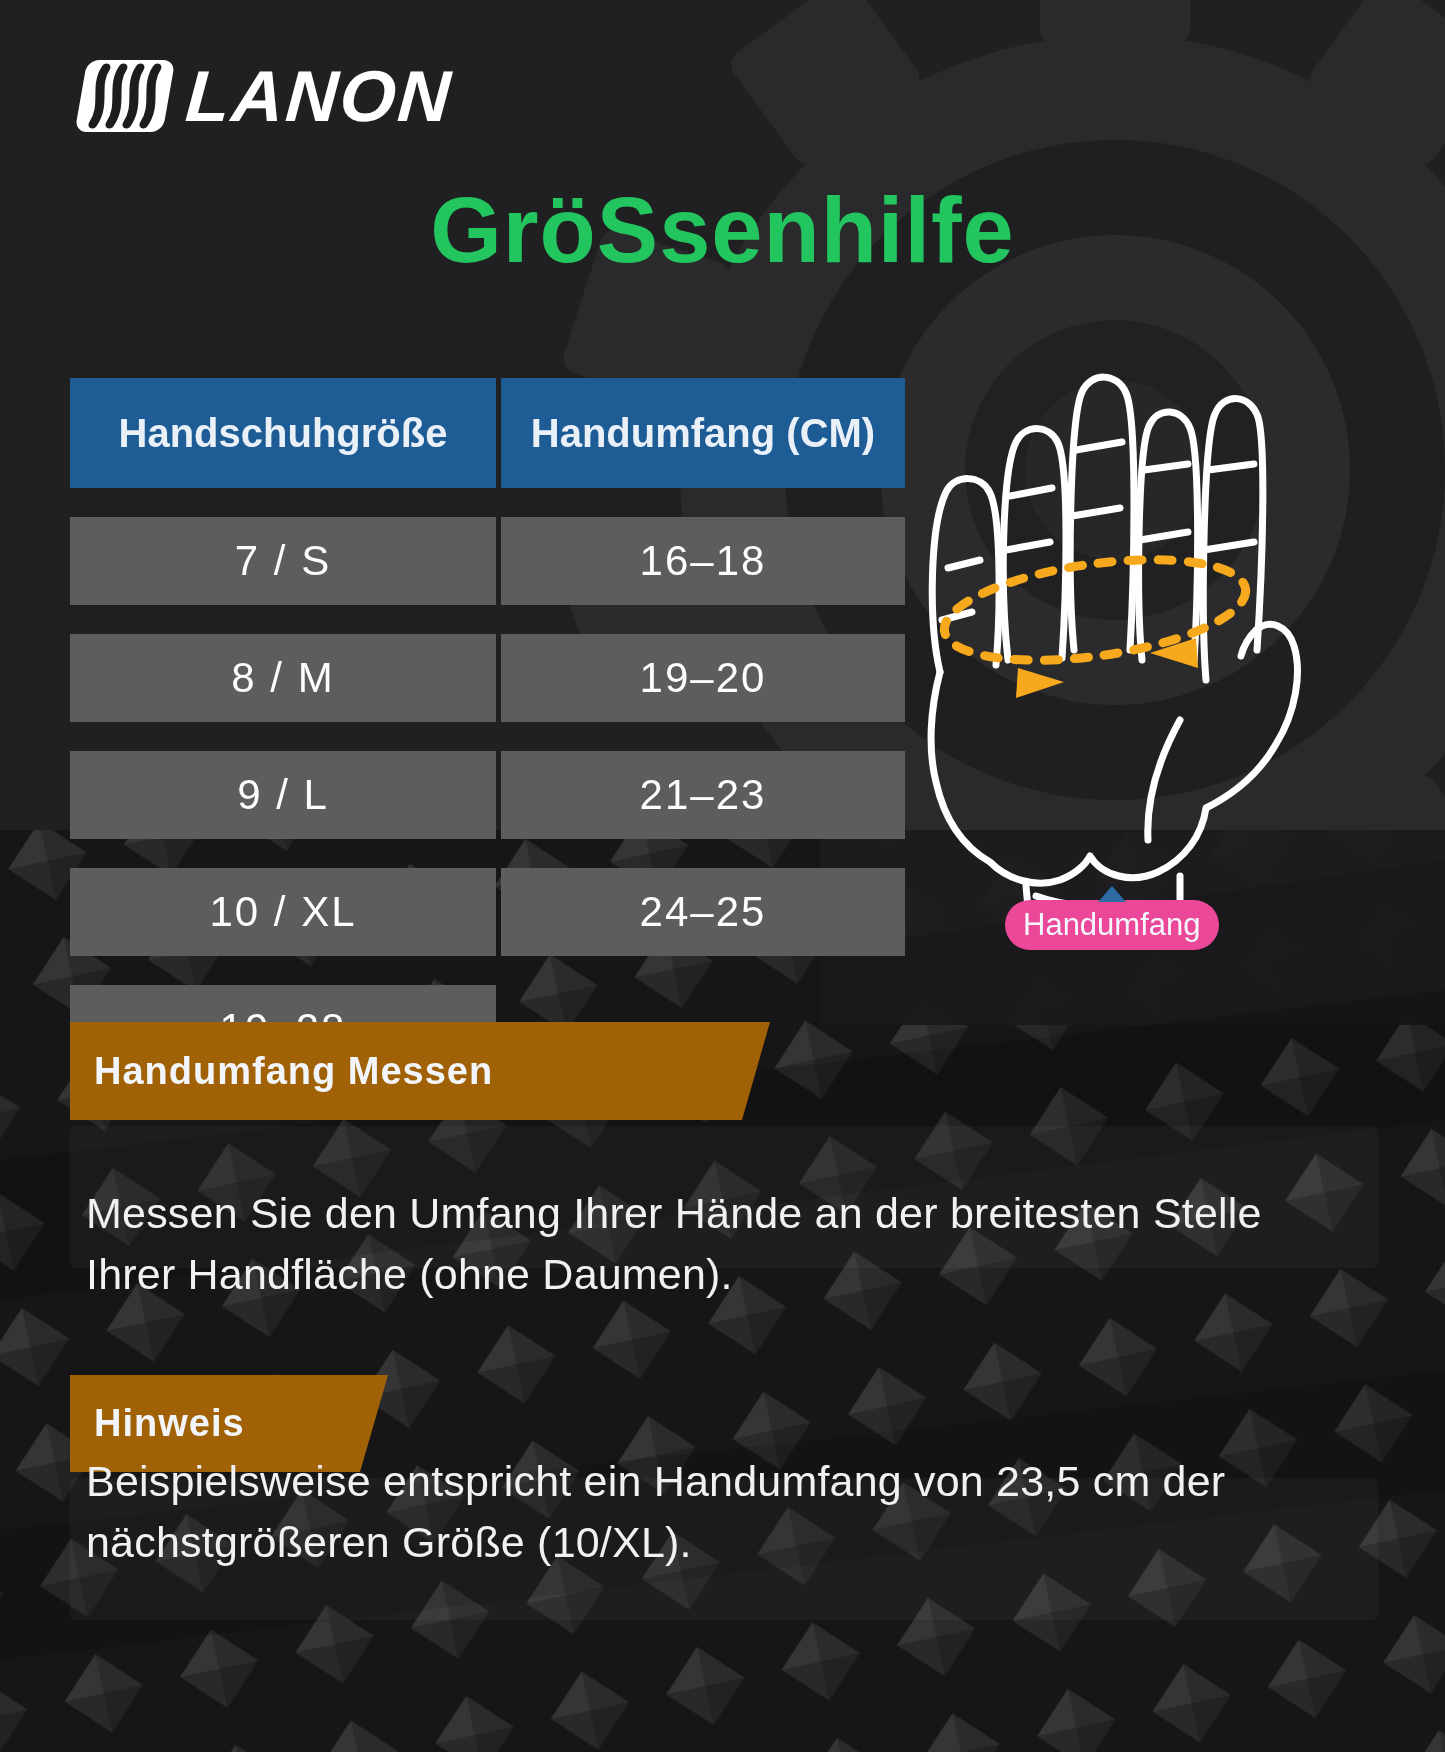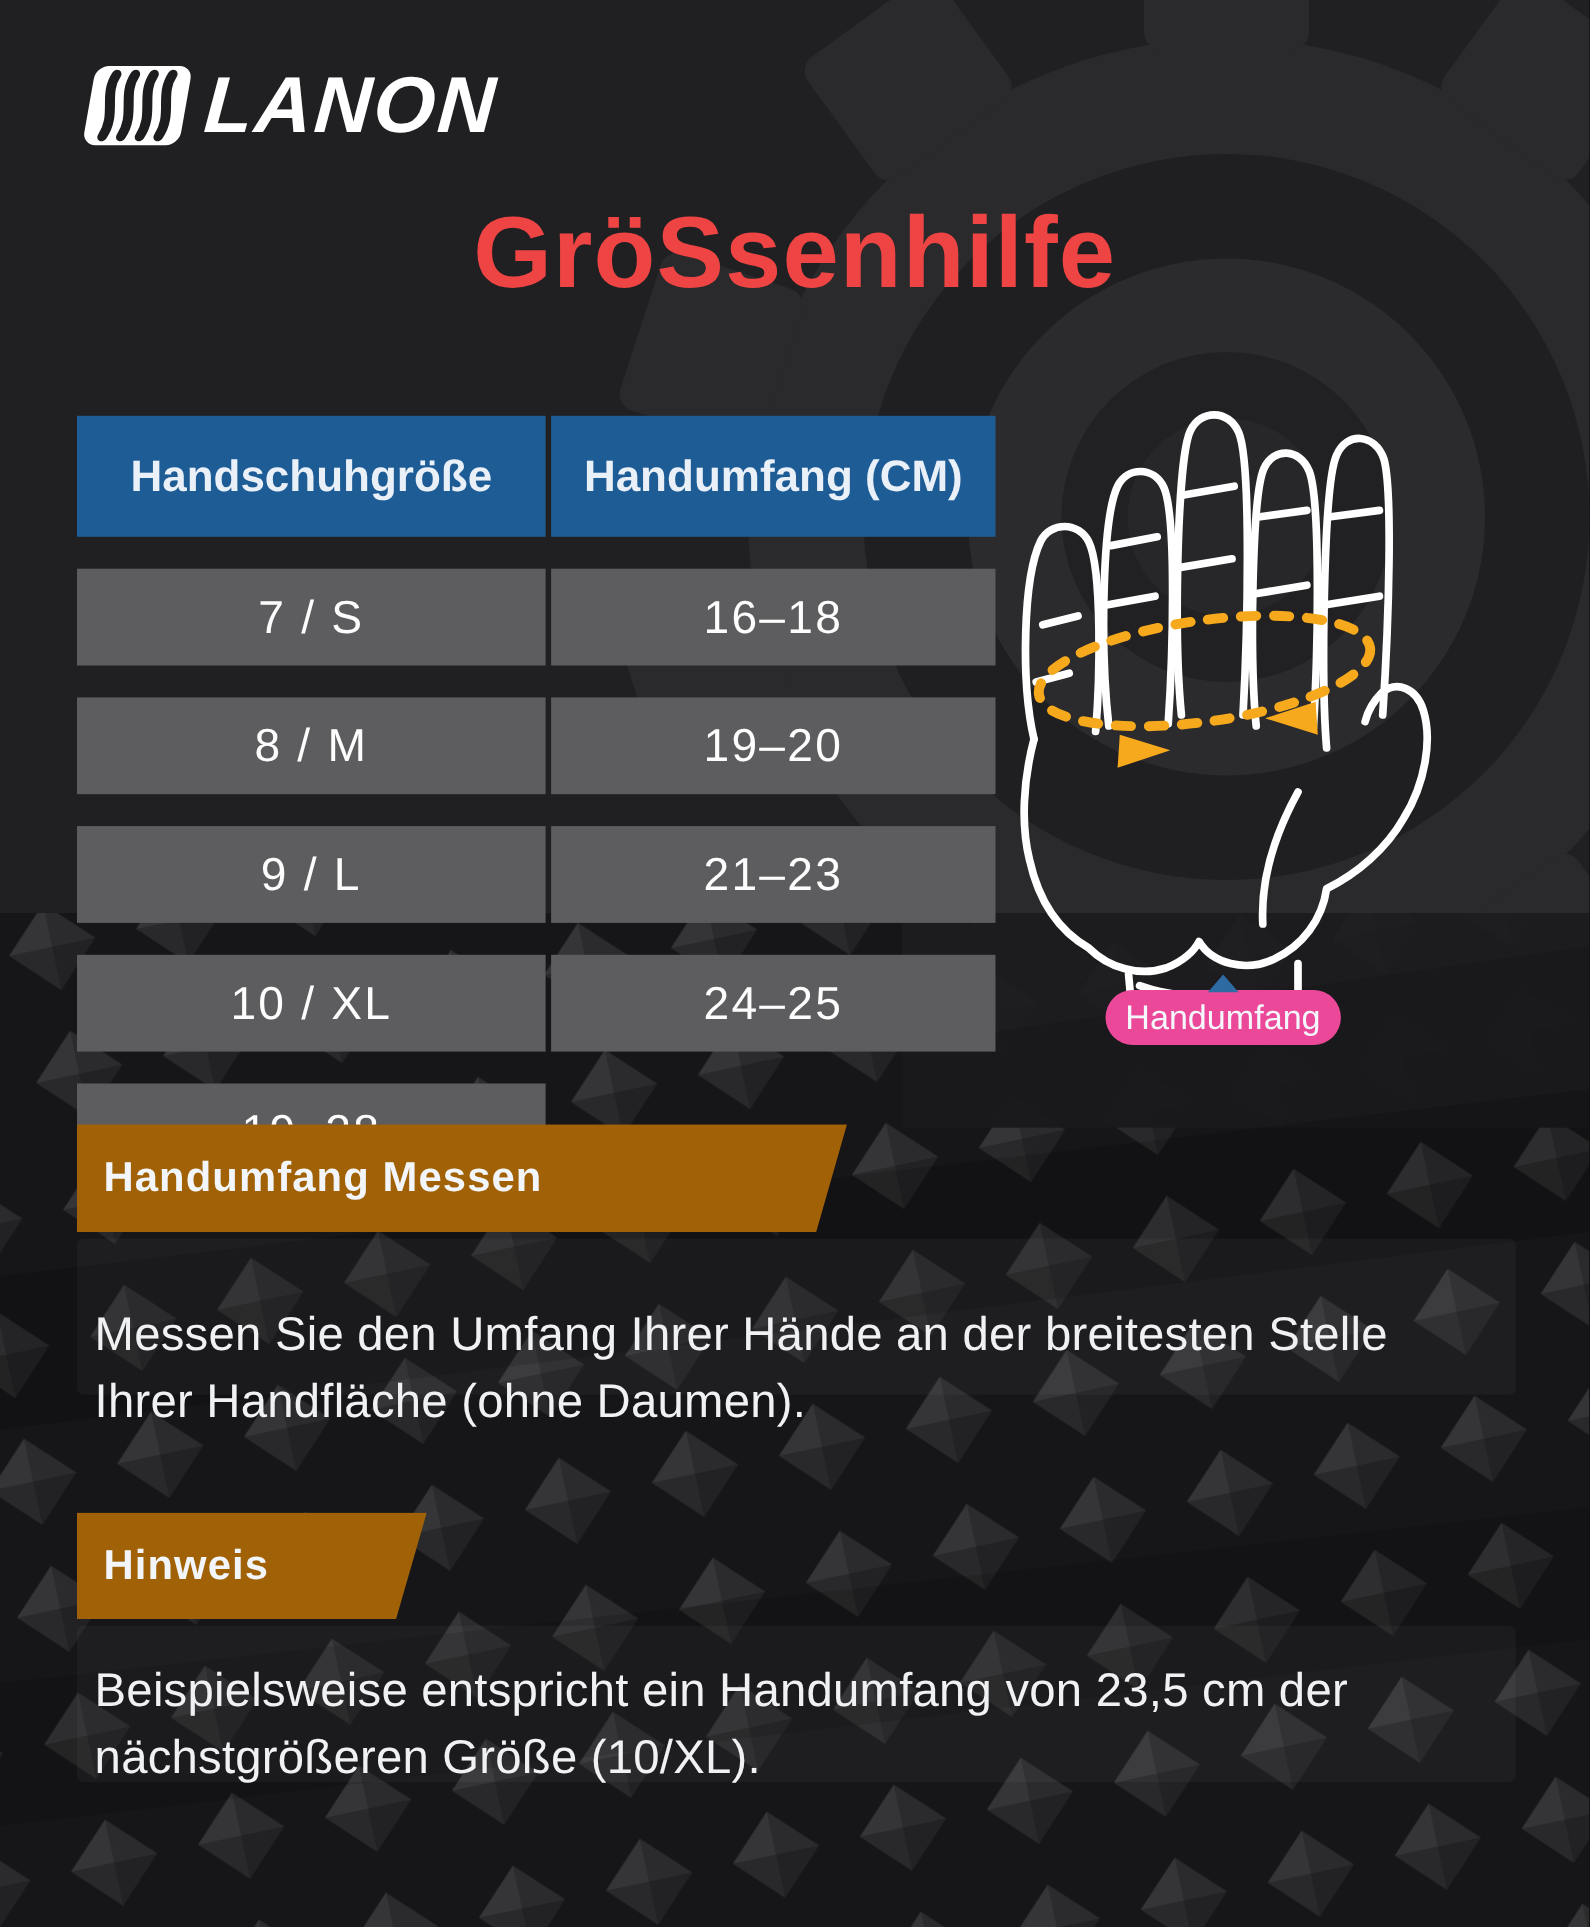--- a/index.html
+++ b/index.html
@@ -11,21 +11,21 @@
   .bg-pattern{position:absolute;left:0;top:830px;z-index:1;}
 
   
   .brand{position:absolute;left:74px;top:56px;display:flex;align-items:center;gap:10px;z-index:5;}
   .brand-icon{width:102px;height:80px;}
   .brand-name{font-size:72px;font-weight:900;font-style:italic;letter-spacing:2px;
               color:#fff;transform:skewX(-4deg);line-height:80px;}
 
   
   .page-title{position:absolute;left:0;top:178px;width:100%;text-align:center;z-index:5;
-              font-size:92px;font-weight:800;letter-spacing:1px;color:#ef4444;margin:0;}
+              font-size:92px;font-weight:800;letter-spacing:1px;color:#22c55e;margin:0;}
 
   
   .size-table{position:absolute;left:70px;top:378px;width:940px;z-index:6;
               display:grid;grid-template-columns:426px 404px;gap:5px;}
   .size-table .cell{display:flex;align-items:center;justify-content:center;}
   .size-table .th{height:110px;background:#1d5c95;color:#eaf0f8;font-size:40px;font-weight:700;}
   .size-table .td{height:88px;background:#5d5d5f;color:#fdfdfd;font-size:42px;letter-spacing:2px;margin-top:24px;}
 
   
   .hand-svg{position:absolute;left:850px;top:320px;z-index:4;}
@@ -41,21 +41,21 @@
               background:rgba(255,255,255,0.035);border-radius:6px;}
   .panel-1{top:1126px;} .panel-2{top:1478px;}
   .banner{position:absolute;left:70px;height:98px;z-index:6;background:#a16207;
           display:flex;align-items:center;padding-left:24px;box-sizing:border-box;
           clip-path:polygon(0 0,100% 0,calc(100% - 28px) 100%,0 100%);
           font-size:38px;font-weight:800;color:#f2f5f9;letter-spacing:1px;}
   .banner-1{top:1022px;width:700px;}
   .banner-2{top:1375px;width:318px;height:97px;text-align:center;}
   .section-body{position:absolute;left:86px;width:1250px;z-index:6;
                 font-size:43px;line-height:1.42;color:#f0f1f3;letter-spacing:0.2px;}
-  .body-1{top:1140px;} .body-2{top:1464px;}
+  .body-1{top:1140px;} .body-2{top:1408px;}
 </style>
 </head>
 <body>
 
 <div class="page">
 
   <svg class="bg-gear" width="1445" height="980" viewBox="0 0 1445 980">
     <g transform="translate(1115,470)" fill="#2a2a2c">
       <circle r="435"></circle>
       <g>

